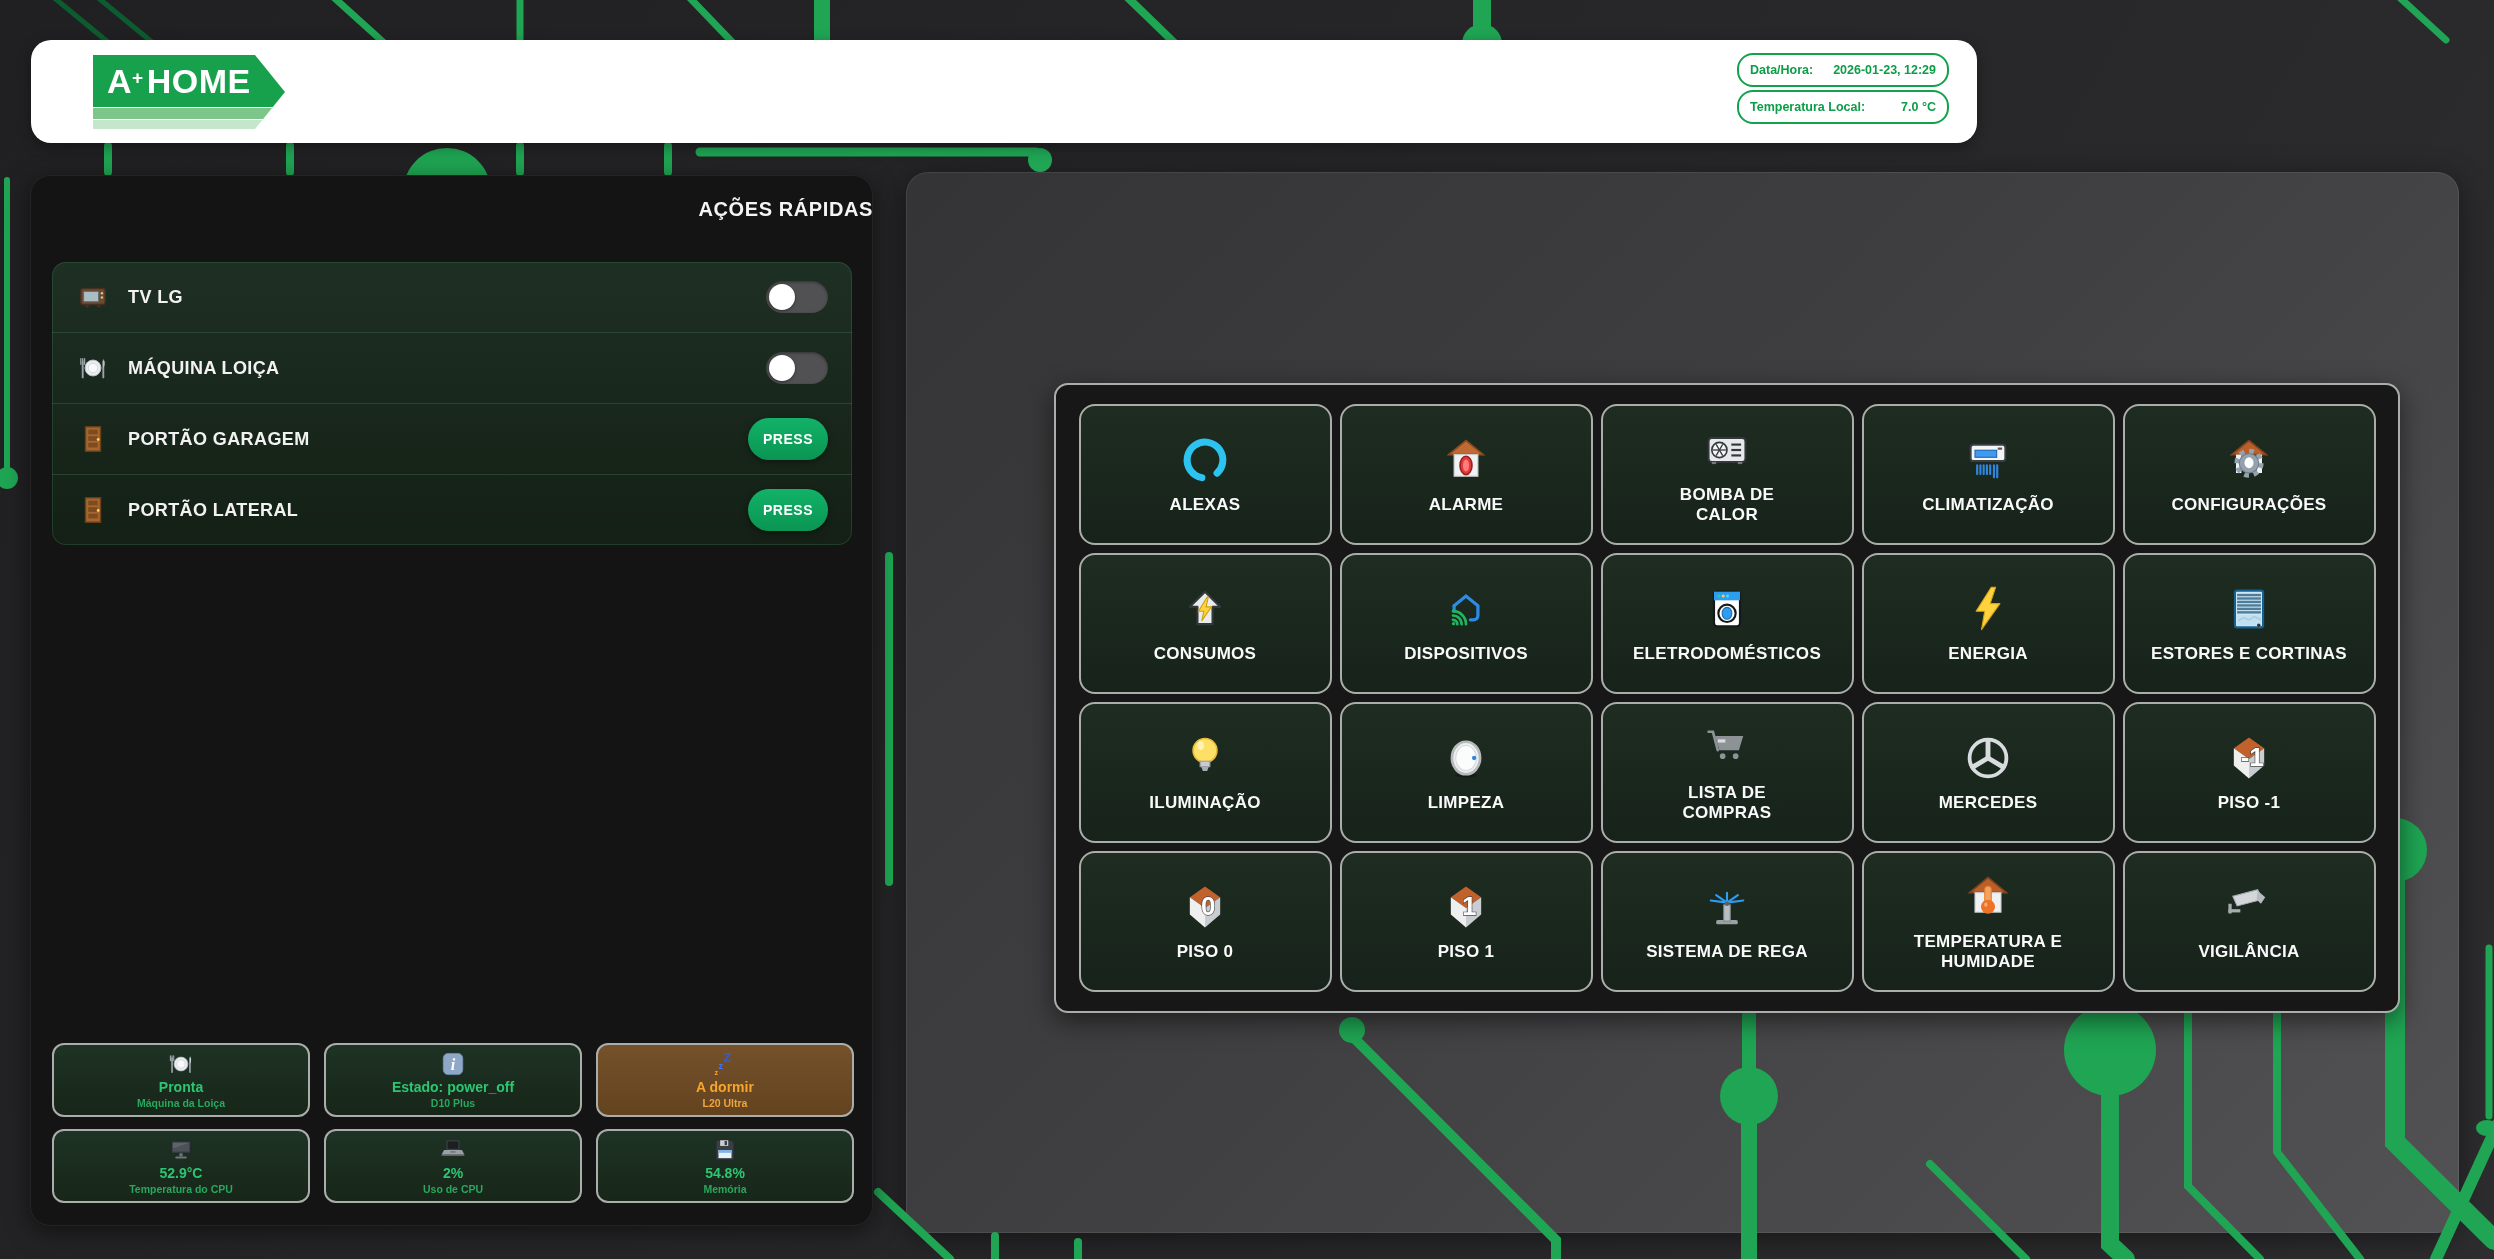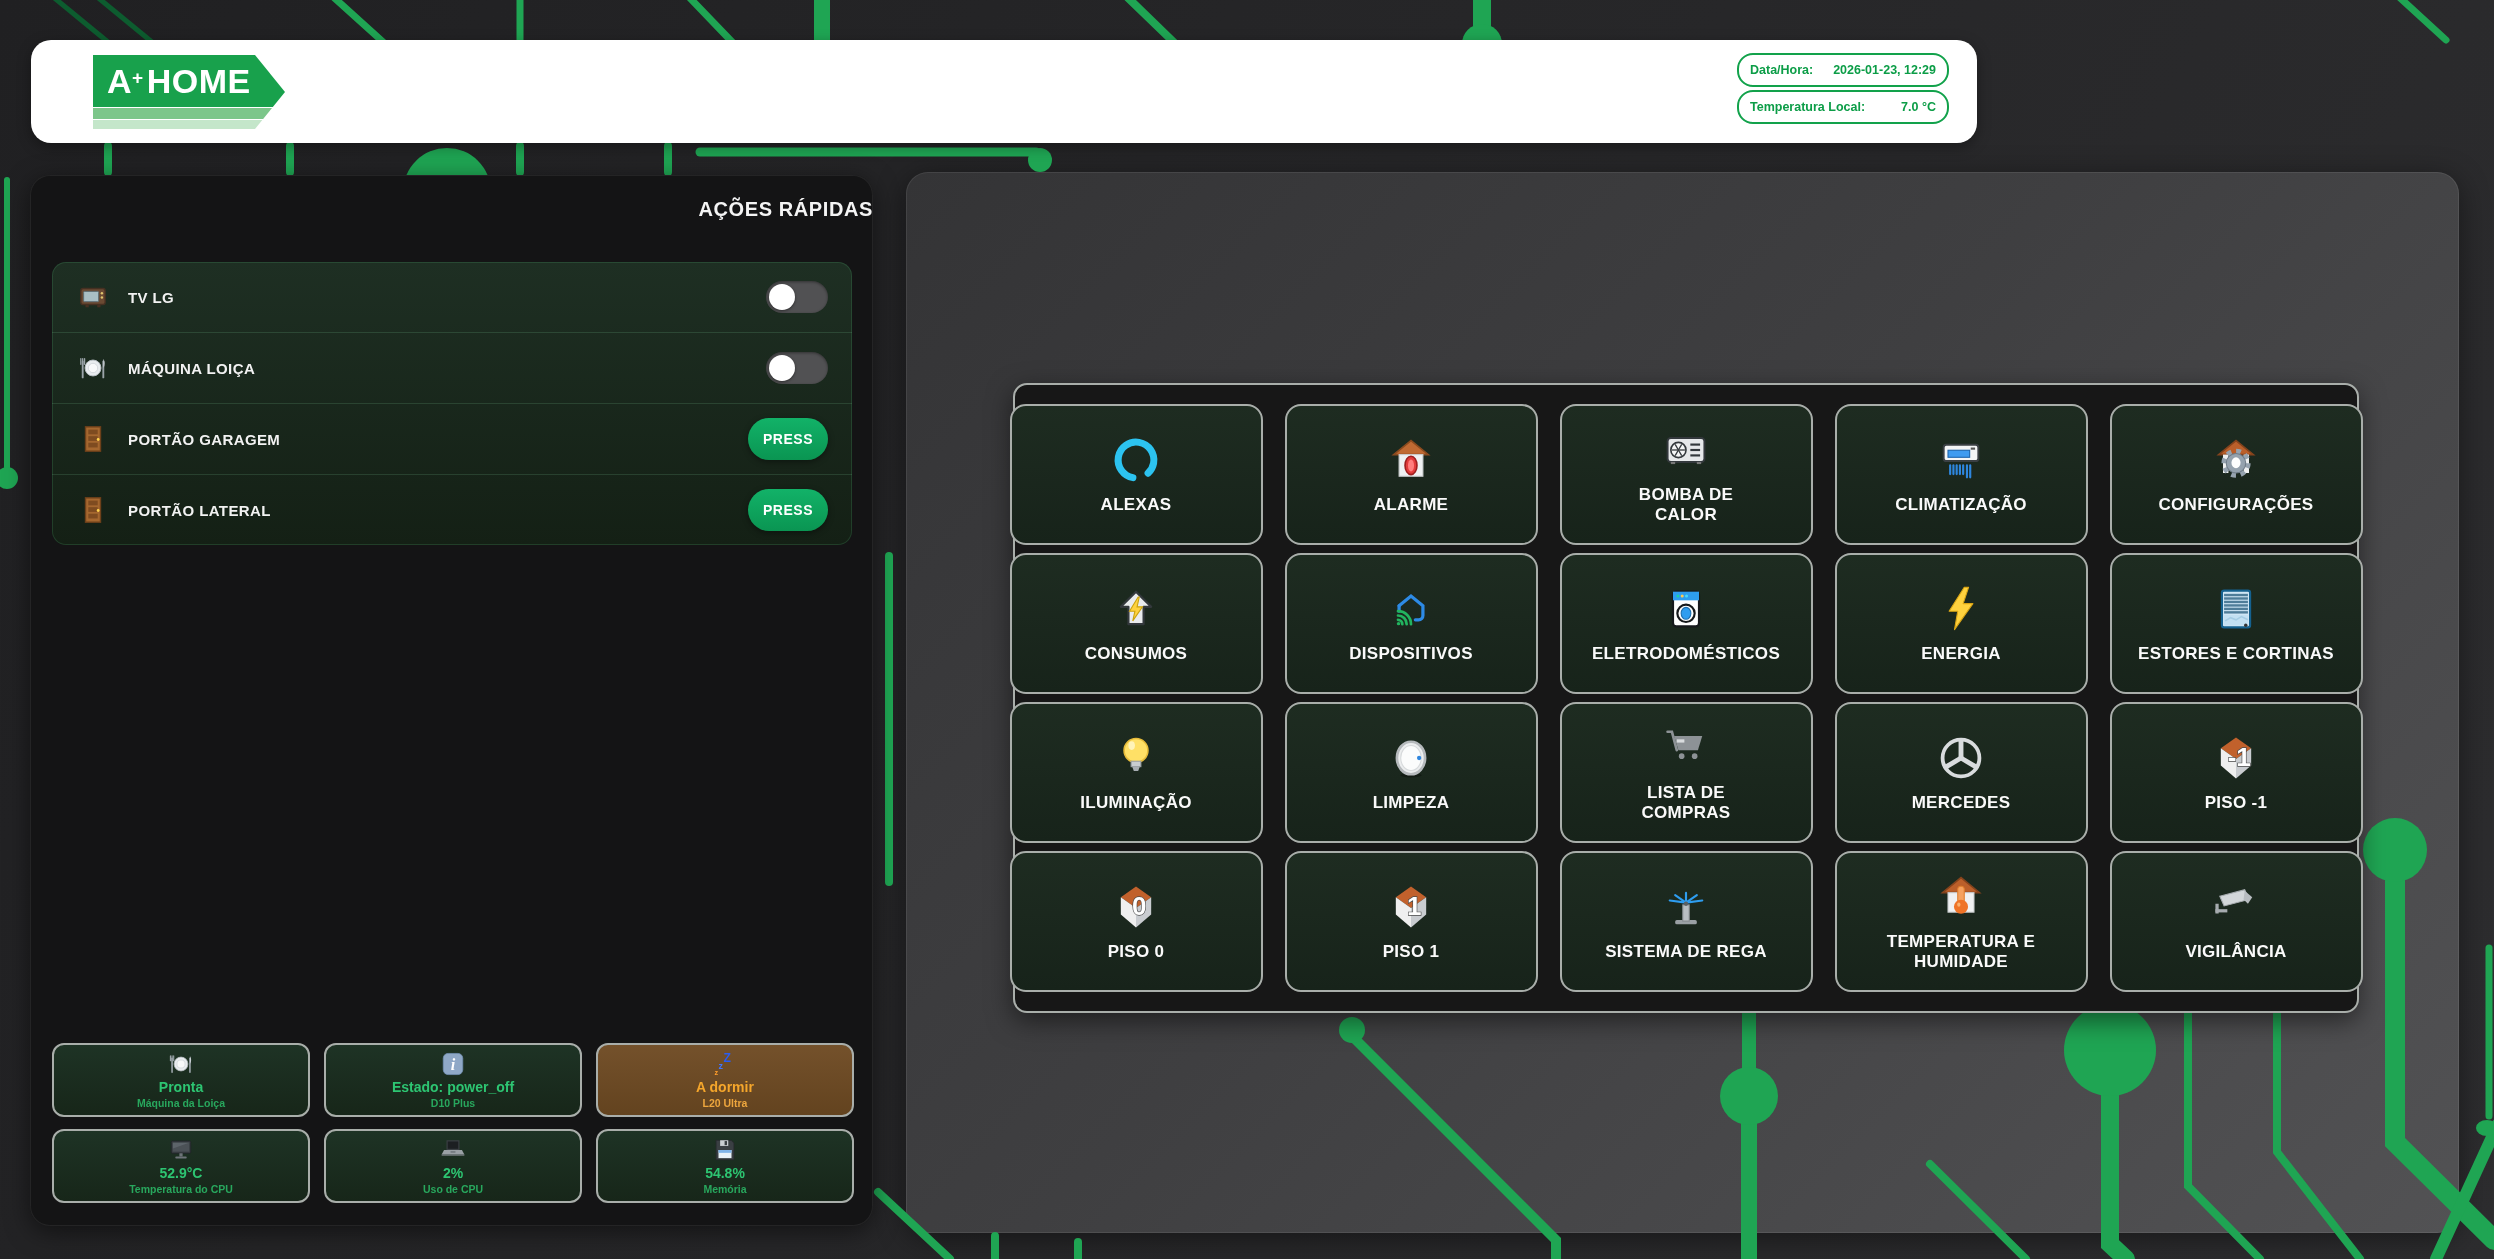--- a/index.html
+++ b/index.html
@@ -34,43 +34,43 @@
        font-size:20px;letter-spacing:.6px;}
   #qa-title{top:23px;}
   #info-title{top:806px;}
   #qa-card{position:absolute;left:22px;top:87px;width:800px;border-radius:14px;overflow:hidden;
        background:linear-gradient(180deg,#1e2f23 0%,#142015 100%);
        box-shadow:inset 0 0 0 1px rgba(70,150,100,.25);}
   .qa-row{height:70px;display:flex;align-items:center;padding:0 24px;position:relative;}
   .qa-row + .qa-row{border-top:1px solid rgba(120,200,150,.18);}
   .qa-icon{width:34px;display:flex;justify-content:center;}
   .qa-icon svg{width:30px;height:30px;}
-  .qa-label{color:#f2f2f2;font-weight:bold;font-size:15px;letter-spacing:.4px;margin-left:18px;flex:1;}
+  .qa-label{color:#f2f2f2;font-weight:bold;font-size:18px;letter-spacing:.4px;margin-left:18px;flex:1;}
   .toggle{width:62px;height:32px;border-radius:16px;background:#515153;position:relative;
        box-shadow:inset 0 1px 3px rgba(0,0,0,.4);cursor:pointer;}
   .toggle .knob{position:absolute;left:3px;top:3px;width:26px;height:26px;border-radius:50%;background:#fff;
        box-shadow:0 1px 3px rgba(0,0,0,.45);}
   .press-btn{width:80px;height:42px;border:none;border-radius:21px;color:#fff;font-weight:bold;font-size:14px;
        letter-spacing:.5px;background:linear-gradient(180deg,#12b268,#0a9552);cursor:pointer;
        box-shadow:0 2px 6px rgba(0,0,0,.4);font-family:"Liberation Sans",sans-serif;}
   #info-grid{position:absolute;left:22px;top:868px;display:grid;grid-template-columns:repeat(3,258px);
        grid-auto-rows:74px;gap:12px 14px;}
   .info-card{border-radius:12px;background:linear-gradient(180deg,#1e3325,#172619);
        border:2px solid #a9aeaa;display:flex;flex-direction:column;align-items:center;justify-content:center;
        gap:2px;cursor:default;}
   .info-card.amber{background:linear-gradient(180deg,#74512b,#63431f);}
   .info-icon svg{width:26px;height:26px;display:block;}
   .info-value{font-weight:bold;font-size:14px;color:#2dc572;}
   .info-label{font-weight:bold;font-size:10.5px;color:#28a75d;}
   .info-card.amber .info-value{color:#f5a62b;}
   .info-card.amber .info-label{color:#eda63e;}
   
-  #tiles{position:absolute;left:1013px;top:383px;width:1346px;height:630px;z-index:3;background:#171717;
+  #tiles{position:absolute;left:1054px;top:383px;width:1346px;height:630px;z-index:3;background:#171717;
        border:2px solid #a9aeaa;border-radius:14px;box-sizing:border-box;display:grid;
-       grid-template-columns:repeat(5,253px);grid-auto-rows:141px;gap:8px 22px;
+       grid-template-columns:repeat(5,253px);grid-auto-rows:141px;gap:8px 8px;
        justify-content:center;align-content:center;box-shadow:0 8px 26px rgba(0,0,0,.5);}
   .tile{background:linear-gradient(180deg,#1e2c21,#17231a);border:2px solid #a9aeaa;border-radius:16px;
        display:flex;flex-direction:column;align-items:center;justify-content:center;gap:9px;cursor:pointer;
        padding:4px 10px;box-sizing:border-box;}
   .tile-icon svg{width:52px;height:52px;display:block;}
   .tile-label{color:#fafafa;font-weight:bold;font-size:17px;letter-spacing:.3px;text-align:center;
        line-height:1.2;white-space:pre-line;}
 </style>
 </head>
 <body>

